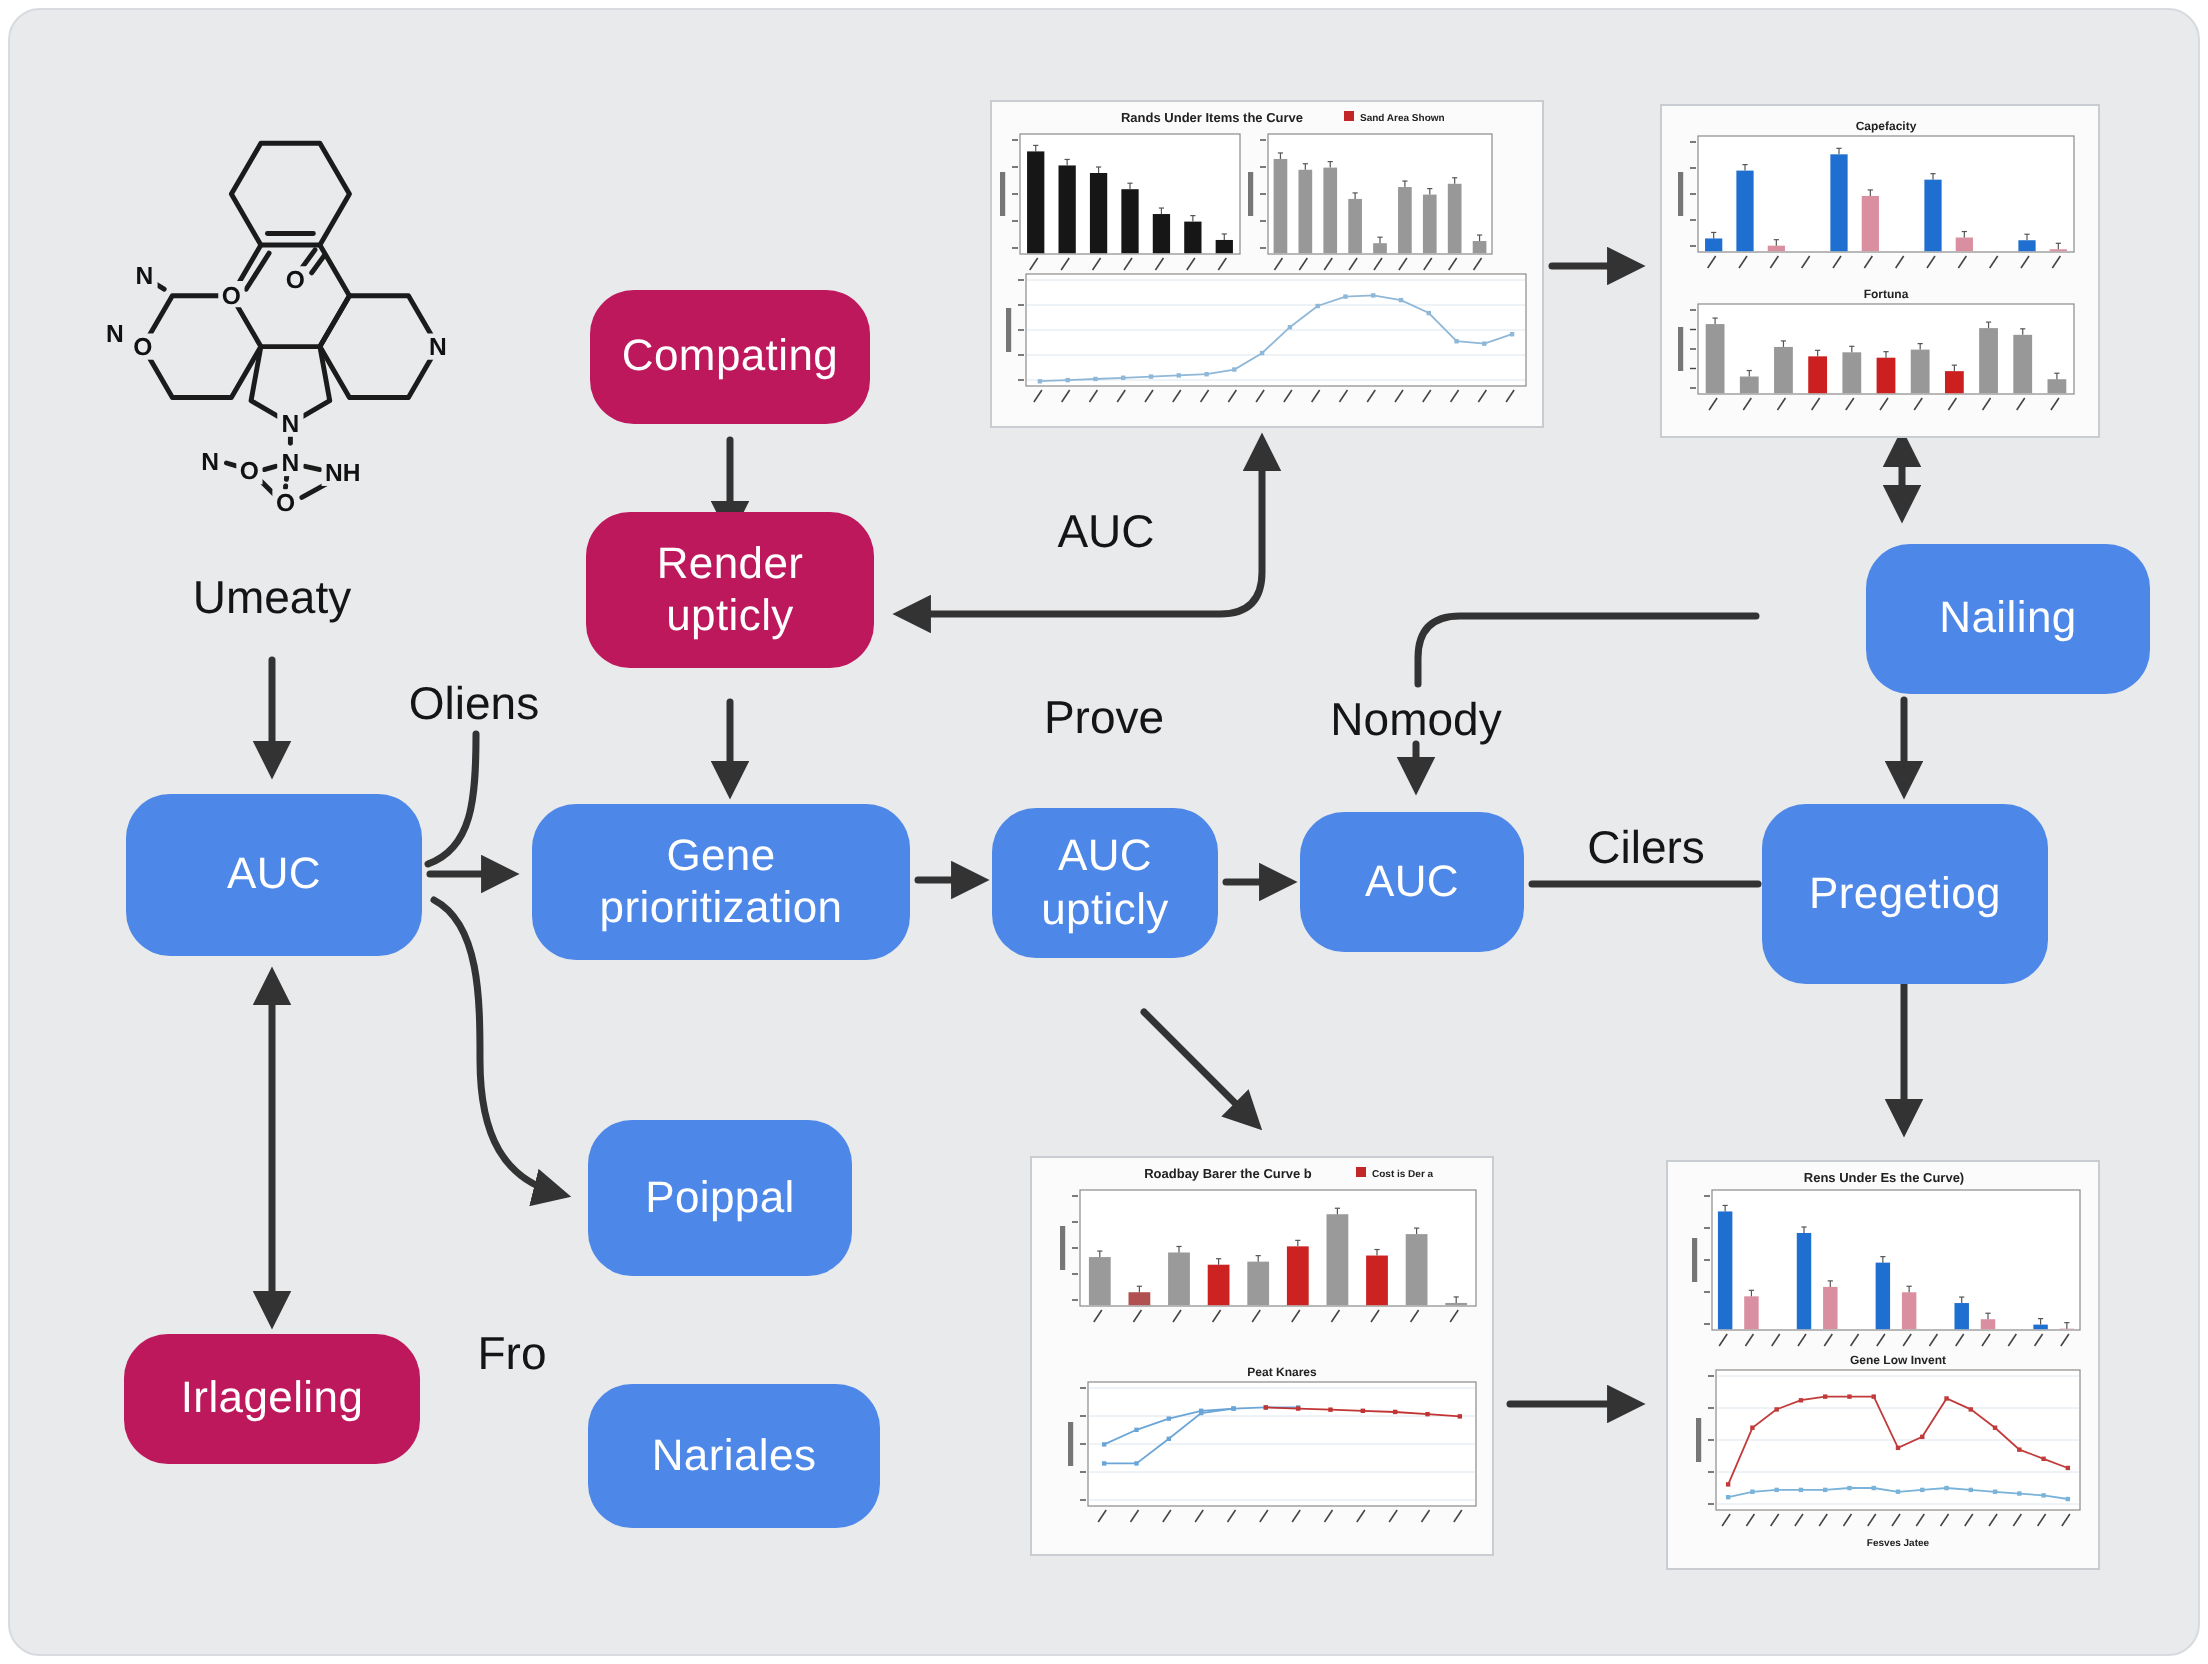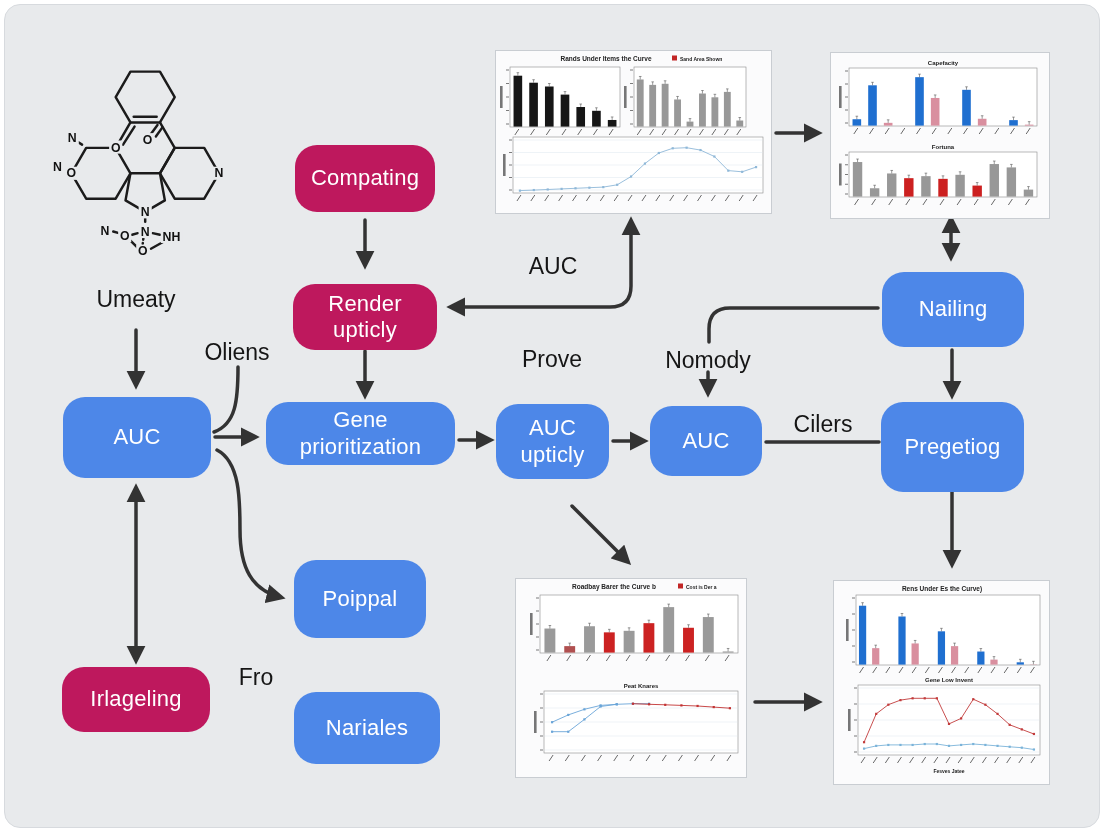--- a/index.html
+++ b/index.html
@@ -117,42 +117,42 @@
       <g>
           <rect x="104" y="222" width="16" height="16" fill="#e8eaec"></rect>
           <text x="112" y="235">O</text>
         </g>
     </g>
   </svg>
 
   <div class="box dark" style="left:295px;top:145px;width:140px;height:67px;">
       <span>Compating</span>
     </div>
-  <div class="box dark" style="left:293px;top:284px;width:144px;height:66px;">
+  <div class="box dark" style="left:293px;top:256px;width:144px;height:78px;">
       <span>Render</span>
       <span>upticly</span>
     </div>
   <div class="box light" style="left:63px;top:397px;width:148px;height:81px;">
       <span>AUC</span>
     </div>
   <div class="box dark" style="left:62px;top:667px;width:148px;height:65px;">
       <span>Irlageling</span>
     </div>
-  <div class="box light" style="left:266px;top:402px;width:189px;height:63px;">
+  <div class="box light" style="left:266px;top:402px;width:189px;height:78px;">
       <span>Gene</span>
       <span>prioritization</span>
     </div>
   <div class="box light" style="left:496px;top:404px;width:113px;height:75px;">
       <span>AUC</span>
       <span>upticly</span>
     </div>
   <div class="box light" style="left:650px;top:406px;width:112px;height:70px;">
       <span>AUC</span>
     </div>
-  <div class="box light" style="left:882px;top:272px;width:142px;height:75px;">
+  <div class="box light" style="left:933px;top:272px;width:142px;height:75px;">
       <span>Nailing</span>
     </div>
   <div class="box light" style="left:881px;top:402px;width:143px;height:90px;">
       <span>Pregetiog</span>
     </div>
   <div class="box light" style="left:294px;top:560px;width:132px;height:78px;">
       <span>Poippal</span>
     </div>
   <div class="box light" style="left:294px;top:692px;width:146px;height:72px;">
       <span>Nariales</span>

